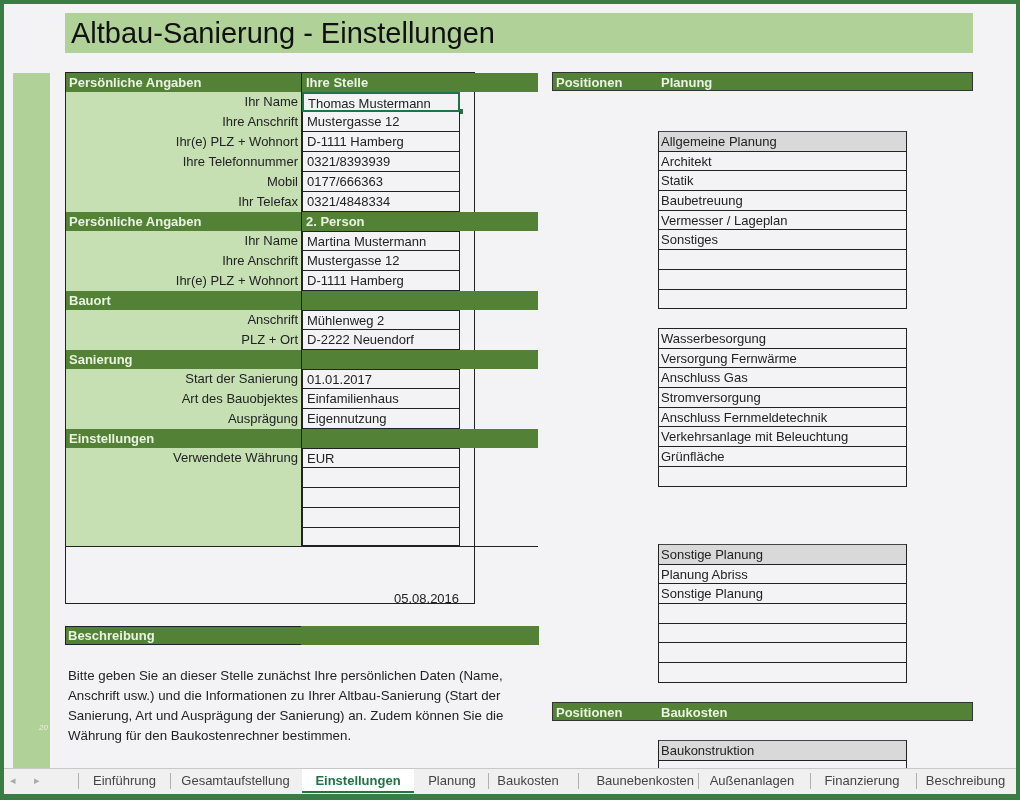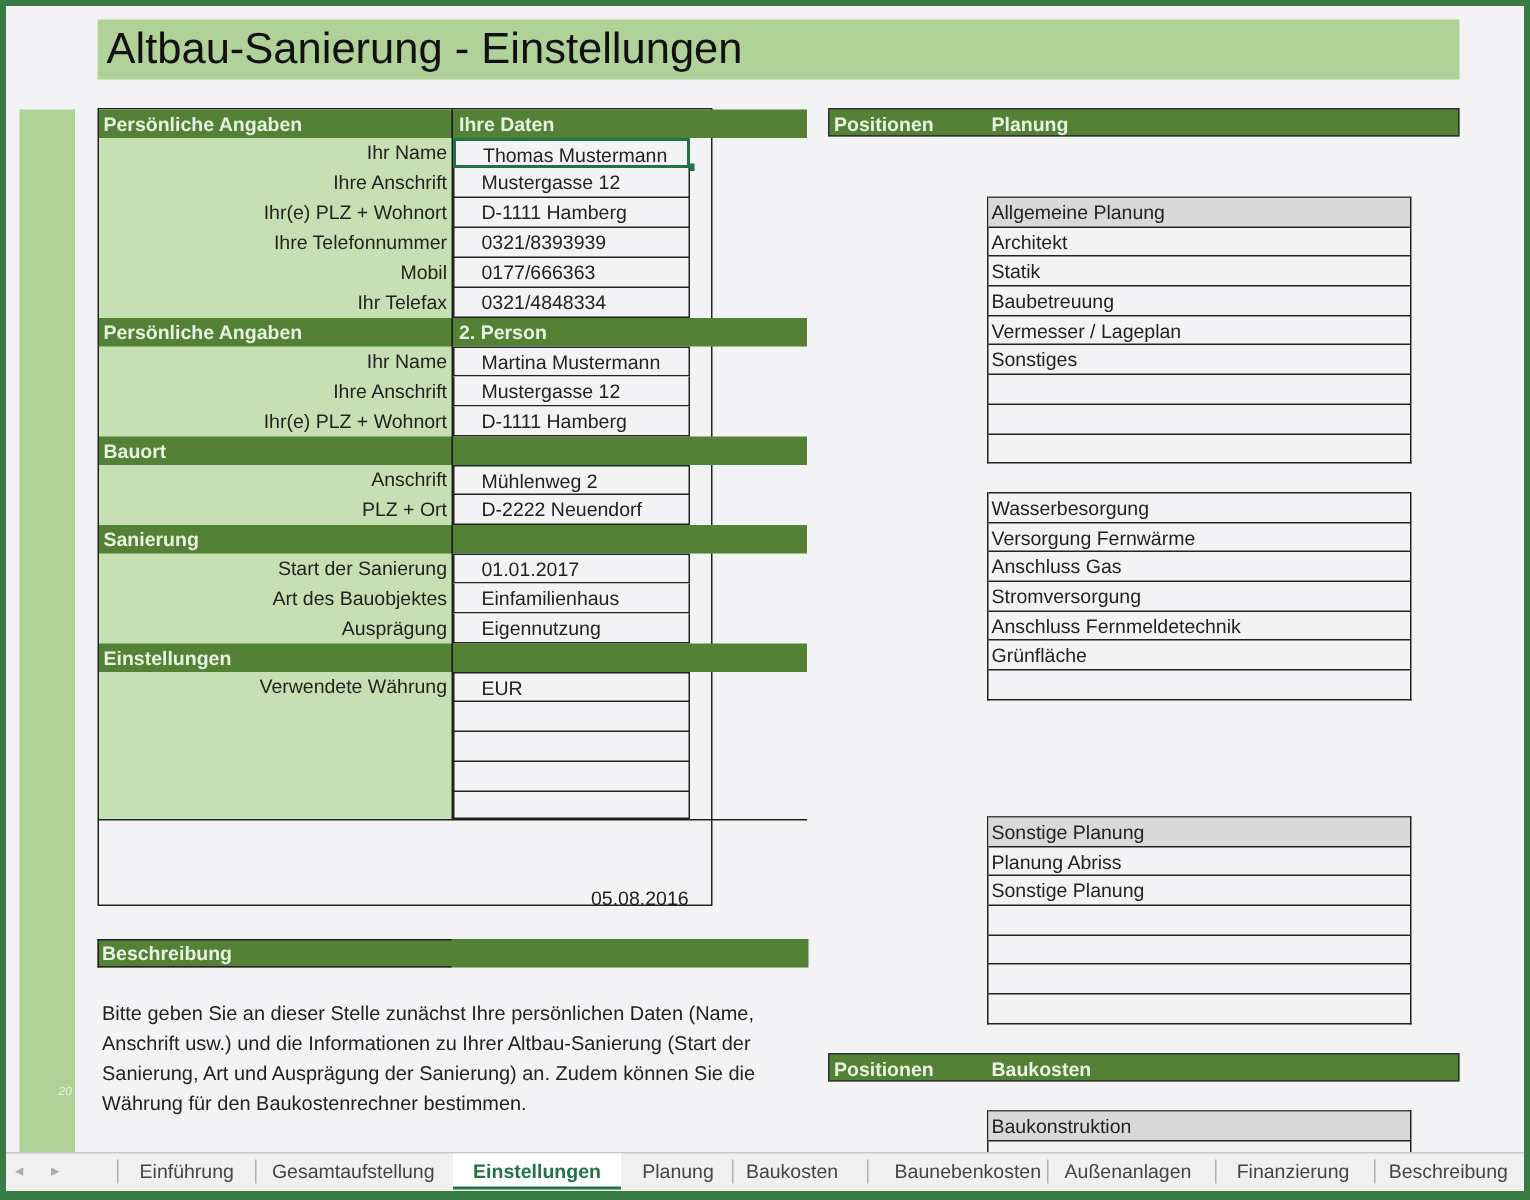--- a/index.html
+++ b/index.html
@@ -39,21 +39,21 @@
     position: absolute; left: 0; width: 472px; height: 19px; background: #538135;
     color: #e9f3e2; font-weight: bold; font-size: 13px;
   }
   .hdr .c1 { position: absolute; left: 3px; top: 2px; }
   .hdr .c2 { position: absolute; left: 240px; top: 2px; }
   .hdr .vsep { position: absolute; left: 235px; top: 0; width: 1px; height: 19px; background: #222; }
   .lrow { position: absolute; left: 0; width: 472px; height: 20px; font-size: 13px; color: #222; }
   .lrow .lab { position: absolute; right: 240px; top: 2px; text-align: right; white-space: nowrap; }
   .lrow .val {
     position: absolute; left: 236px; top: 0; width: 158px; height: 20px;
-    border: 1px solid #222; border-top: none; background: #f3f2f5; padding: 2px 18px; white-space: nowrap;
+    border: 1px solid #222; border-top: none; background: #f3f2f5; padding: 2px 4px; white-space: nowrap;
   }
   .lrow .val.first { border-top: 1px solid #222; }
   .lrow .val.selected { border: 2px solid #217346; }
   .sel-handle { position: absolute; left: 392px; top: 17px; width: 5px; height: 5px; background: #217346; }
   .vline { position: absolute; left: 235px; width: 1px; background: #222; }
   .date-sep { position: absolute; left: 0; top: 473px; width: 472px; height: 1px; background: #222; }
   .date-text { position: absolute; left: 328px; top: 518px; font-size: 13px; color: #222; }
   
   .bhdr {
     position: absolute; left: 61px; top: 622px; width: 474px; height: 19px;
@@ -65,21 +65,21 @@
     position: absolute; left: 64px; top: 662px; width: 470px; font-size: 13.3px;
     line-height: 20px; color: #222;
   }
   
   .rhdr {
     position: absolute; left: 548px; width: 421px; height: 19px; background: #538135;
     color: #e9f3e2; font-weight: bold; font-size: 13px; border: 1px solid #333;
   }
   .rhdr .c1 { position: absolute; left: 3px; top: 2px; }
   .rhdr .c2 { position: absolute; left: 108px; top: 2px; }
-  .rlist { position: absolute; left: 654px; width: 283px; border: 1px solid #222; border-top: none; }
+  .rlist { position: absolute; left: 654px; width: 249px; border: 1px solid #222; border-top: none; }
   .rlist .ri {
     height: 19.7px; border-top: 1px solid #222; font-size: 13px; color: #222; padding: 2px 2px; white-space: nowrap;
   }
   .rlist .ri.head { background: #d9d9d9; border-top: 1px solid #444; }
   
   .tabbar {
     position: absolute; left: 4px; top: 768px; width: 1012px; height: 26px; background: #f0f0f0;
     border-top: 1px solid #c8c8c8;
   }
   .nav { position: absolute; top: 5px; font-size: 11px; color: #aaa; }
@@ -102,21 +102,21 @@
   <div class="title-bar">
     <div class="title-text">Altbau-Sanierung - Einstellungen</div>
   </div>
 
   <div class="ltable" style="left:61px; top:68px;">
     <div class="lgreen"></div>
 
     <div class="hdr" style="top:0">
       <span class="c1">Persönliche Angaben</span>
       <span class="vsep"></span>
-      <span class="c2">Ihre Daten</span>
+      <span class="c2">Ihre Stelle</span>
     </div>
     <div class="lrow" style="top:19px">
       <span class="lab">Ihr Name</span>
       <span class="val first selected">Thomas Mustermann</span>
       <span class="sel-handle" style="top:17px"></span>
     </div>
     <div class="lrow" style="top:39px">
       <span class="lab">Ihre Anschrift</span>
       <span class="val">Mustergasse 12</span>
     </div>
@@ -233,20 +233,21 @@
     <div class="ri"></div>
     <div class="ri"></div>
   </div>
 
   <div class="rlist" style="top:324px">
     <div class="ri">Wasserbesorgung</div>
     <div class="ri">Versorgung Fernwärme</div>
     <div class="ri">Anschluss Gas</div>
     <div class="ri">Stromversorgung</div>
     <div class="ri">Anschluss Fernmeldetechnik</div>
+    <div class="ri">Verkehrsanlage mit Beleuchtung</div>
     <div class="ri">Grünfläche</div>
     <div class="ri"></div>
   </div>
 
   <div class="rlist" style="top:540px">
     <div class="ri head">Sonstige Planung</div>
     <div class="ri">Planung Abriss</div>
     <div class="ri">Sonstige Planung</div>
     <div class="ri"></div>
     <div class="ri"></div>

